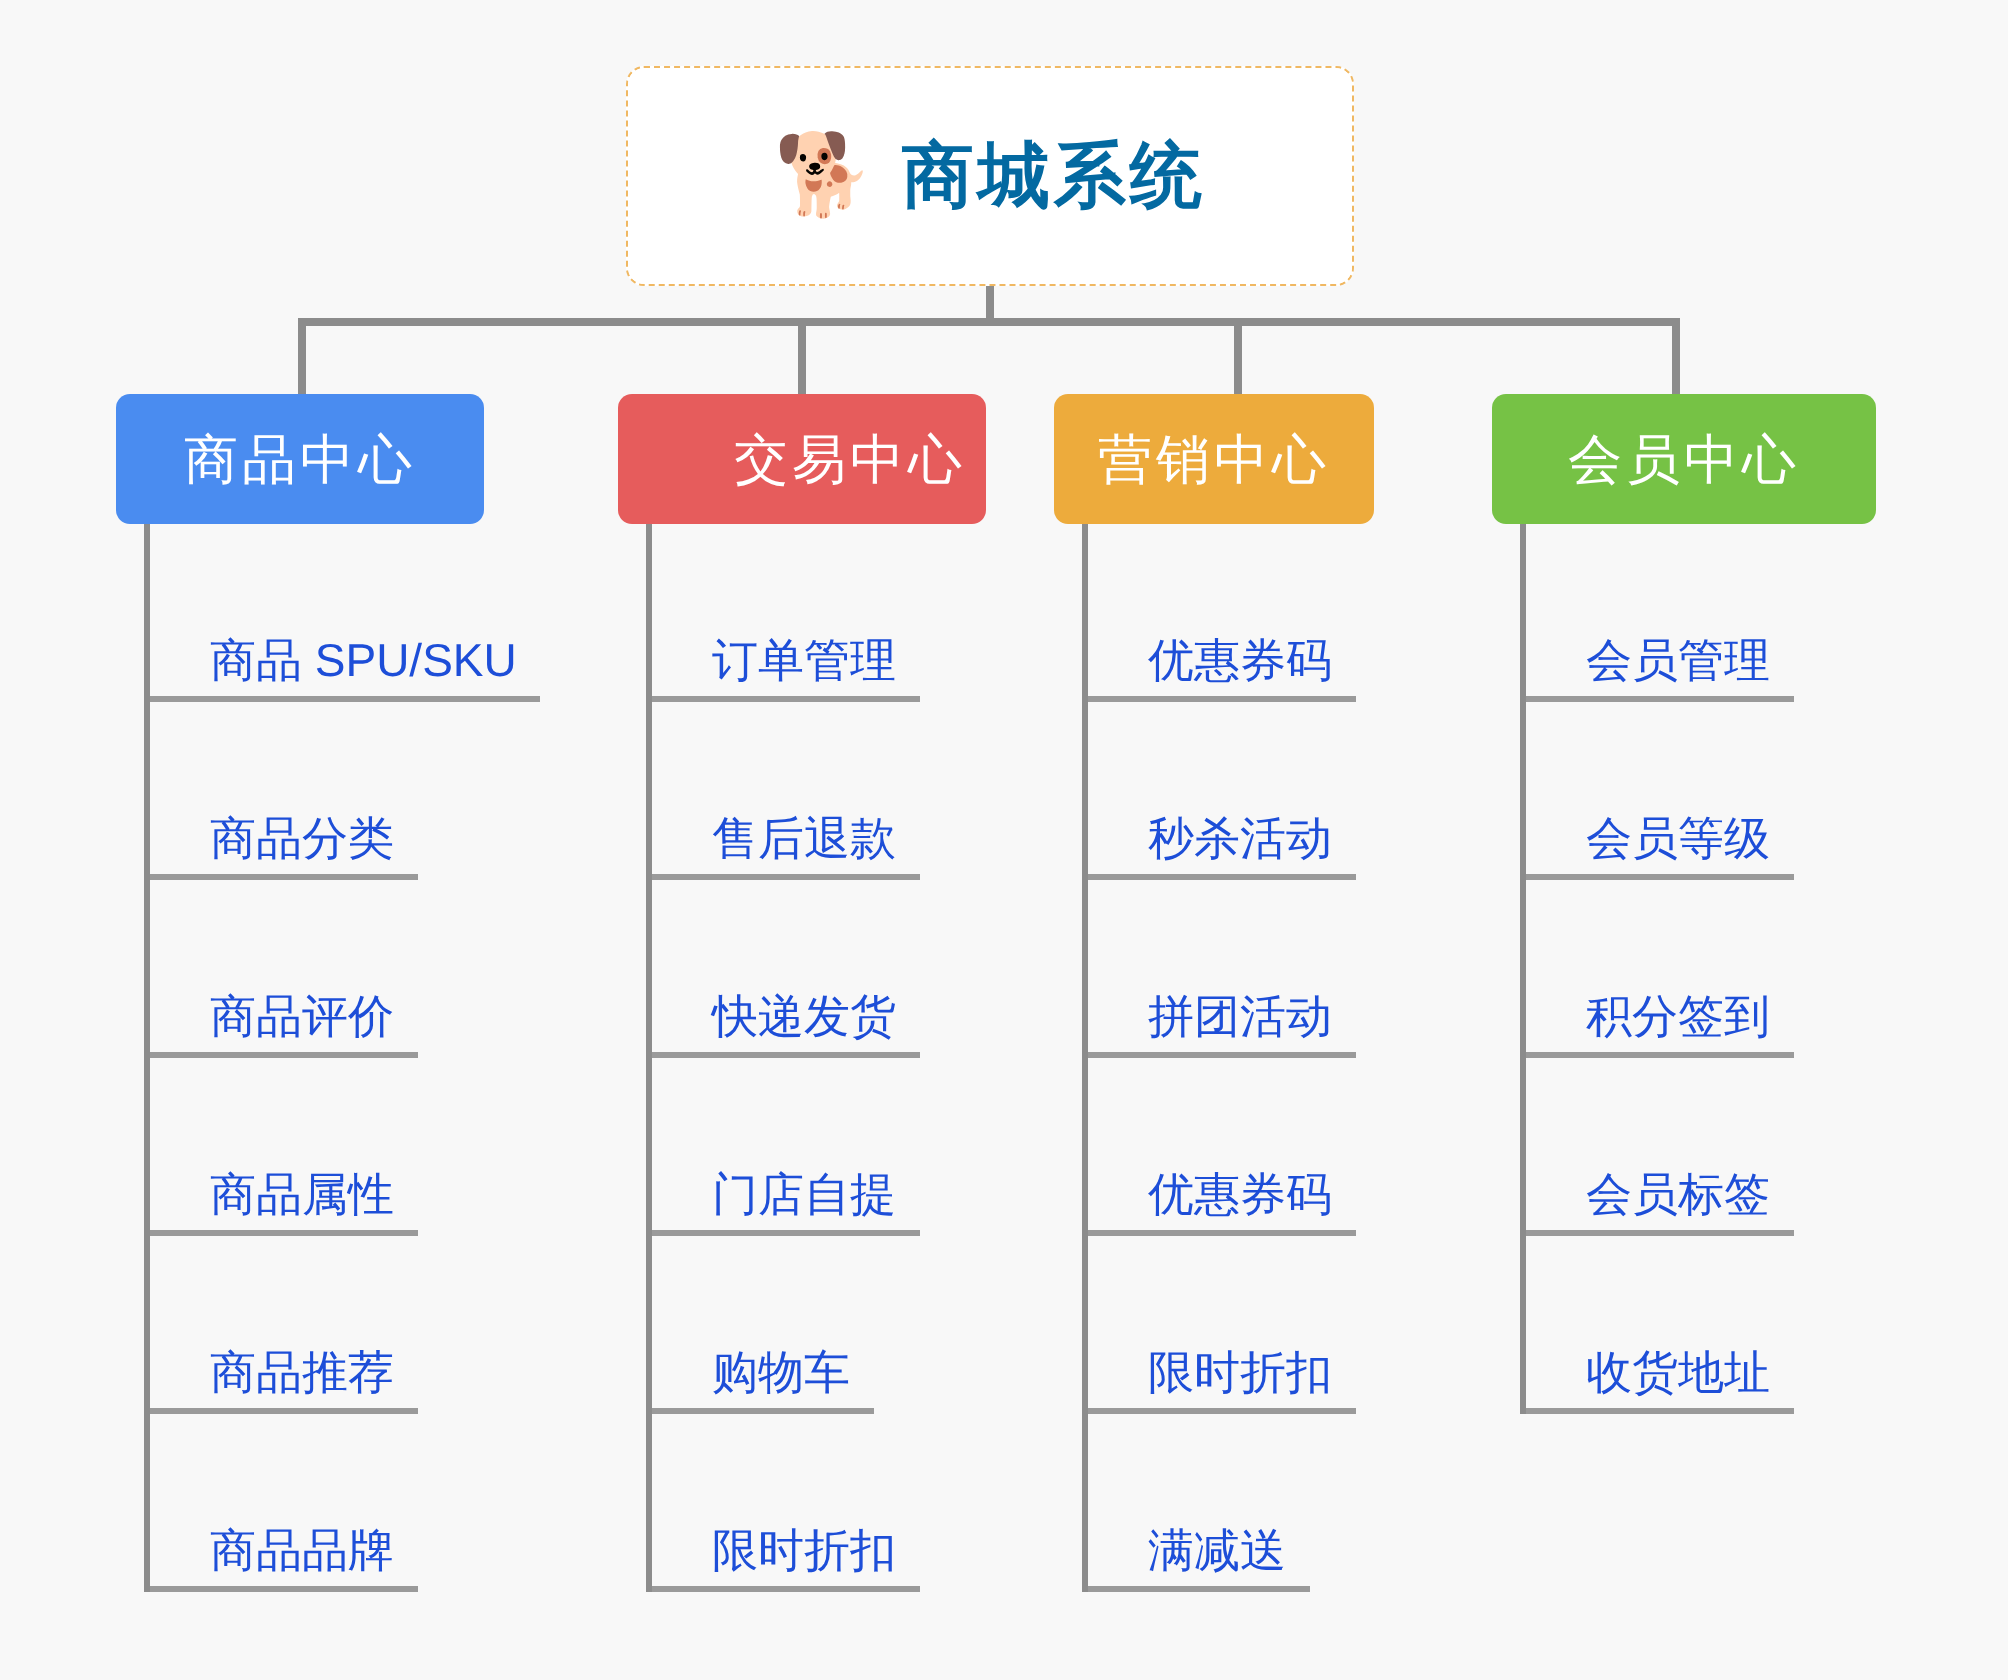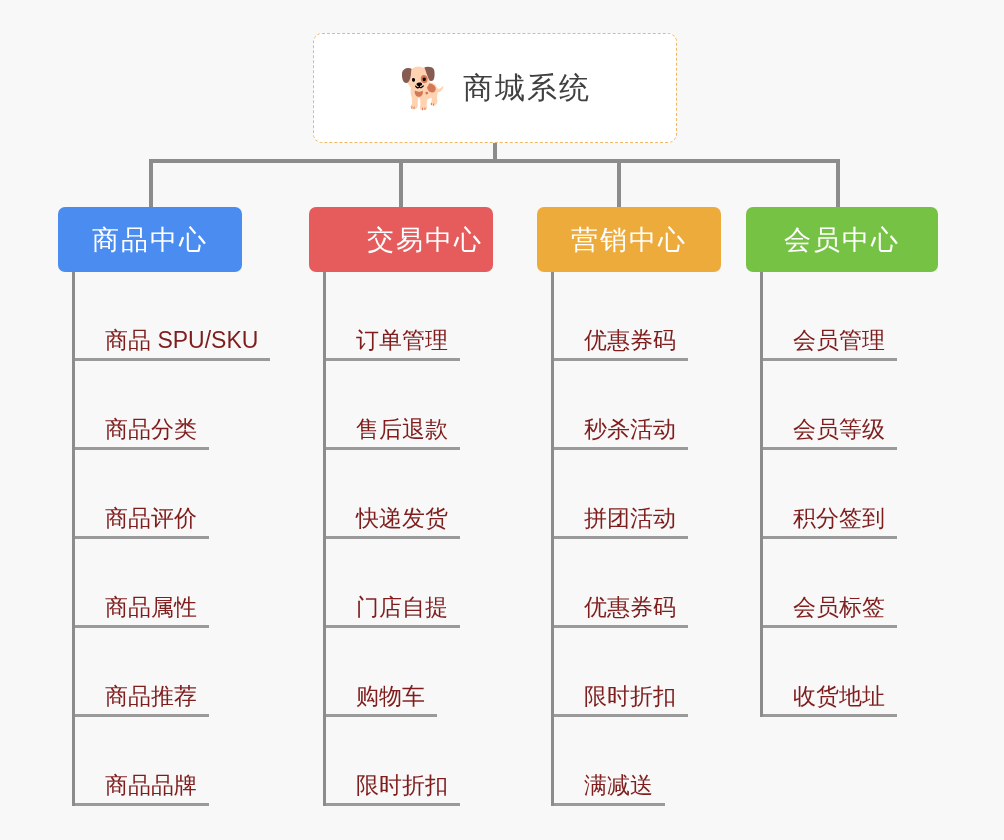--- a/index.html
+++ b/index.html
@@ -37,39 +37,40 @@
     justify-content: center;
     gap: 14px;
   }
   .root-emoji {
     font-size: 40px;
     line-height: 1;
     display: block;
     font-family: "DejaVu Sans", sans-serif;
   }
   .root-title {
-    font-size: 30px;
-    color: #404040;
+    font-size: 36px;
+    color: #0369a1;
     letter-spacing: 2px;
     line-height: 1;
     white-space: nowrap;
+    font-weight: bold;
   }
 
   
   .conn {
     position: absolute;
     background: #8c8c8c;
   }
   .conn-v { width: 4px; }
   .conn-h { height: 4px; }
 
   
   .column {
     position: absolute;
-    top: 207px;
+    top: 197px;
   }
   .cat-header {
     height: 65px;
     border-radius: 7px;
     display: flex;
     align-items: center;
     justify-content: center;
     color: #ffffff;
     font-size: 27px;
     letter-spacing: 2px;
@@ -88,21 +89,21 @@
   .leaf-item {
     position: relative;
     height: 89px;
     box-sizing: border-box;
     display: flex;
     align-items: flex-end;
   }
   .leaf-label {
     display: inline-block;
     font-size: 23px;
-    color: #7f1d1d;
+    color: #1d4ed8;
     white-space: nowrap;
     padding: 0 12px 5px 30px;
     border-bottom: 3px solid #9a9a9a;
     line-height: 1.1;
   }
 </style>
 </head>
 <body>
 
 <div id="canvas">
@@ -166,21 +167,21 @@
         </div>
       <div class="leaf-item">
           <span class="leaf-label">购物车</span>
         </div>
       <div class="leaf-item">
           <span class="leaf-label">限时折扣</span>
         </div>
     </div>
   </div>
 
-  <div class="column" style="left:527px; width:184px;margin-left:10px;">
+  <div class="column" style="left:527px; width:160px;">
     <div class="cat-header" style="background:#edab3c;">
       <span>营销中心</span>
     </div>
     <div class="leaf-wrap">
       <div class="leaf-item">
           <span class="leaf-label">优惠券码</span>
         </div>
       <div class="leaf-item">
           <span class="leaf-label">秒杀活动</span>
         </div>

